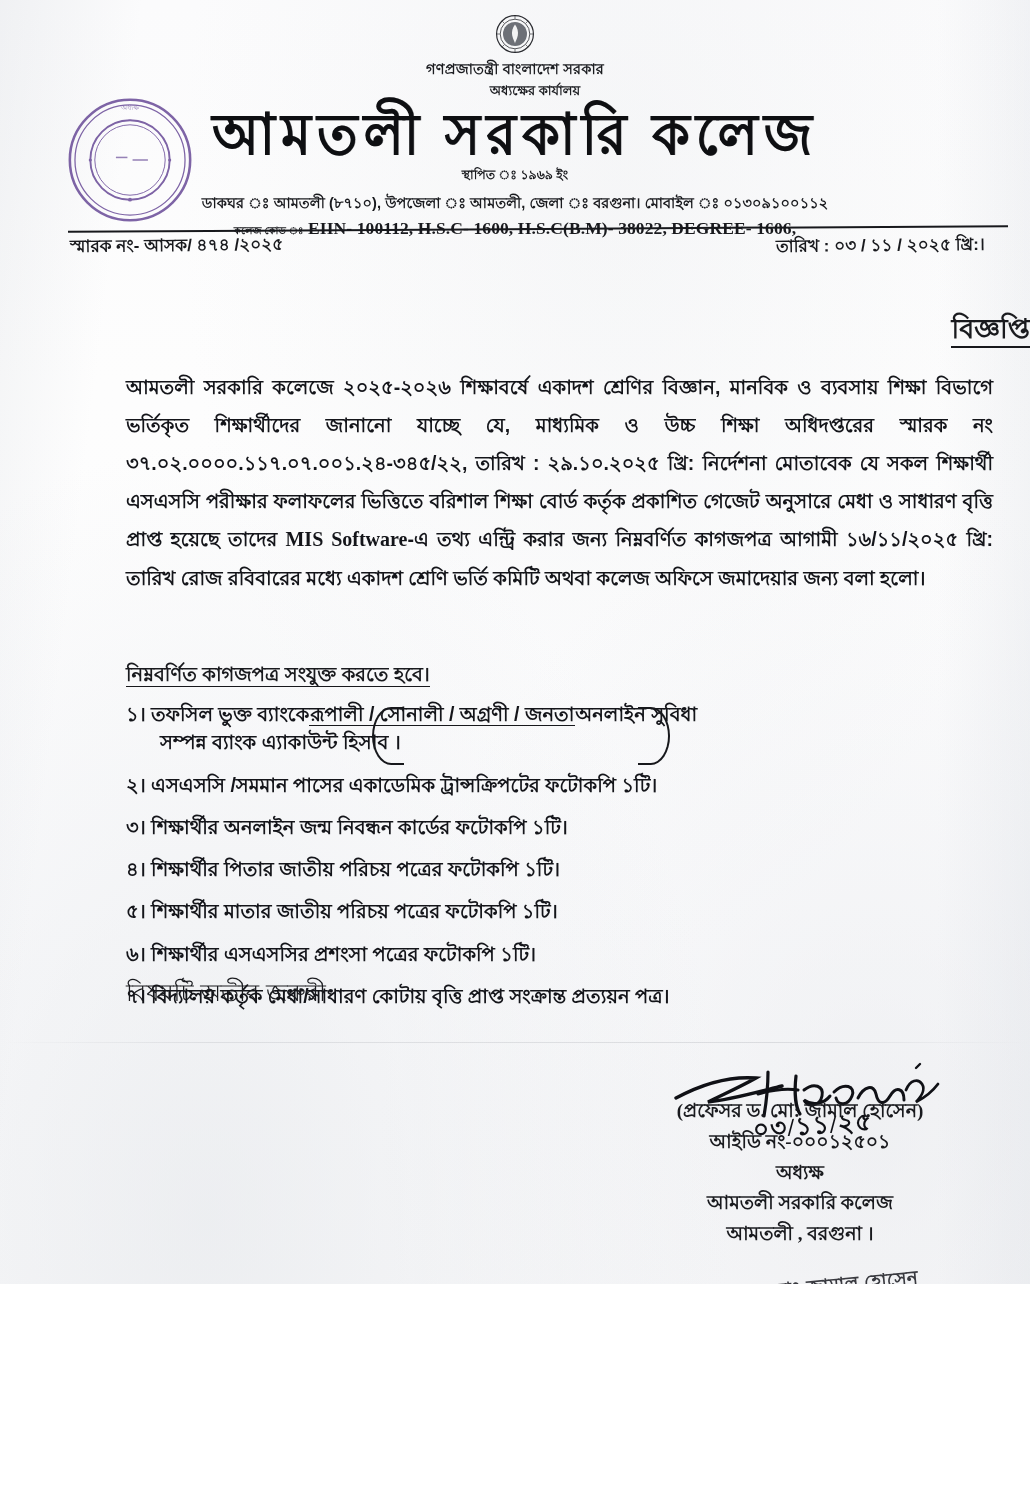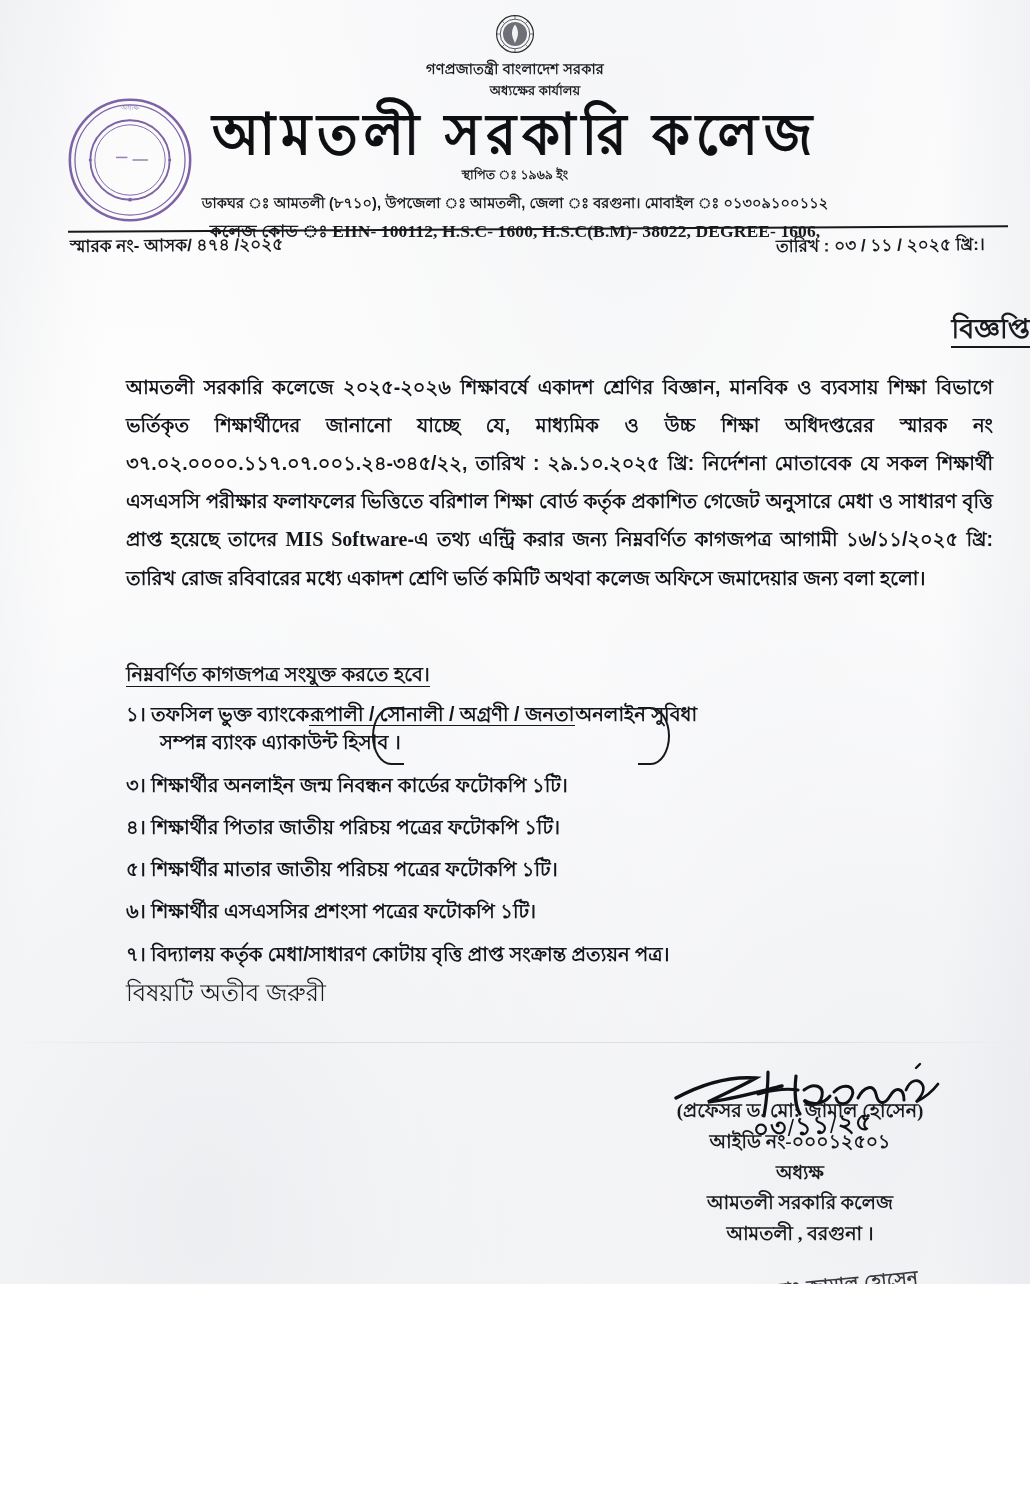--- a/index.html
+++ b/index.html
@@ -80,21 +80,21 @@
     letter-spacing: .1px;
   }
   .code-line {
     font-size: 17.5px;
     font-weight: 700;
     margin-top: 2px;
     letter-spacing: .1px;
   }
   .code-line .bn {
     font-family: "Liberation Sans", "DejaVu Sans", sans-serif;
-    font-size: 17px;
+    font-size: 10px;
   }
   .web-line {
     font-size: 17.5px;
     font-weight: 700;
     margin-top: 1px;
   }
   .u { text-decoration: underline; text-underline-offset: 2px; }
 
   .header-rule {
     position: absolute;
@@ -352,20 +352,24 @@
     <span>নিম্নবর্ণিত কাগজপত্র সংযুক্ত করতে হবে।</span>
   </div>
 
   <div class="docs-list">
     <div class="doc-item">
       <span>১।</span>
       <span>তফসিল ভুক্ত ব্যাংকে</span><span class="bank-group">রূপালী / সোনালী / অগ্রণী / জনতা</span><span>অনলাইন সুবিধা</span>
       <span class="cont">সম্পন্ন ব্যাংক এ্যাকাউন্ট হিসাব ।</span>
     </div>
     <div class="doc-item">
+      <span>২।</span>
+      <span>এসএসসি /সমমান পাসের একাডেমিক ট্রান্সক্রিপটের ফটোকপি ১টি।</span>
+    </div>
+    <div class="doc-item">
       <span>৩।</span>
       <span>শিক্ষার্থীর অনলাইন জন্ম নিবন্ধন কার্ডের ফটোকপি ১টি।</span>
     </div>
     <div class="doc-item">
       <span>৪।</span>
       <span>শিক্ষার্থীর পিতার  জাতীয় পরিচয় পত্রের ফটোকপি ১টি।</span>
     </div>
     <div class="doc-item">
       <span>৫।</span>
       <span>শিক্ষার্থীর মাতার জাতীয় পরিচয় পত্রের ফটোকপি ১টি।</span>

